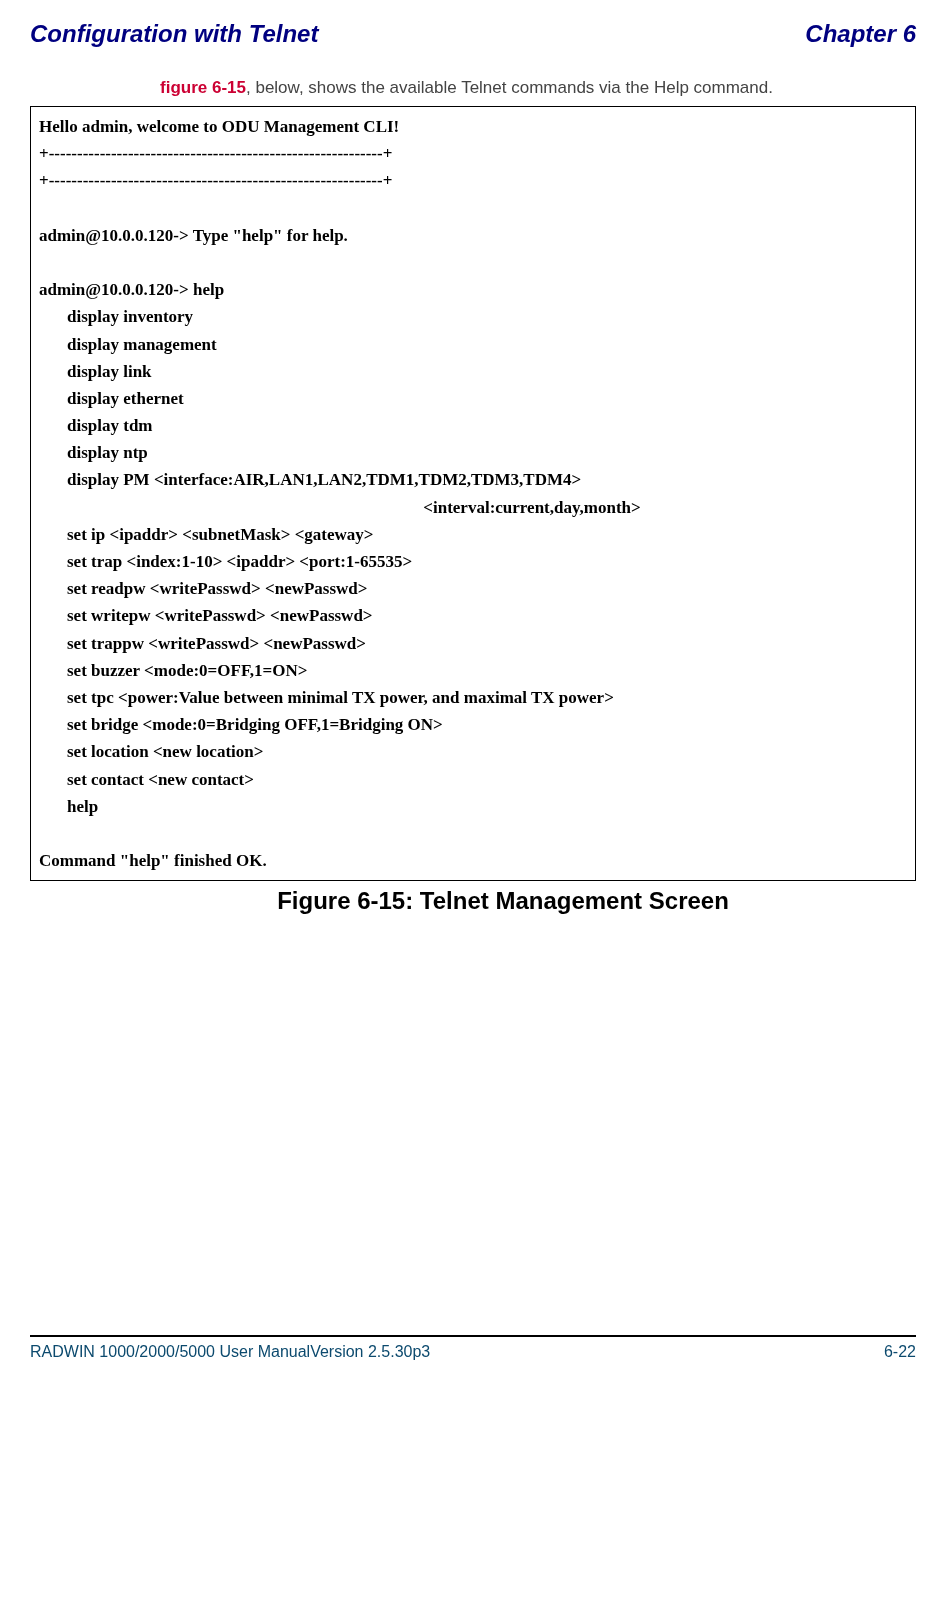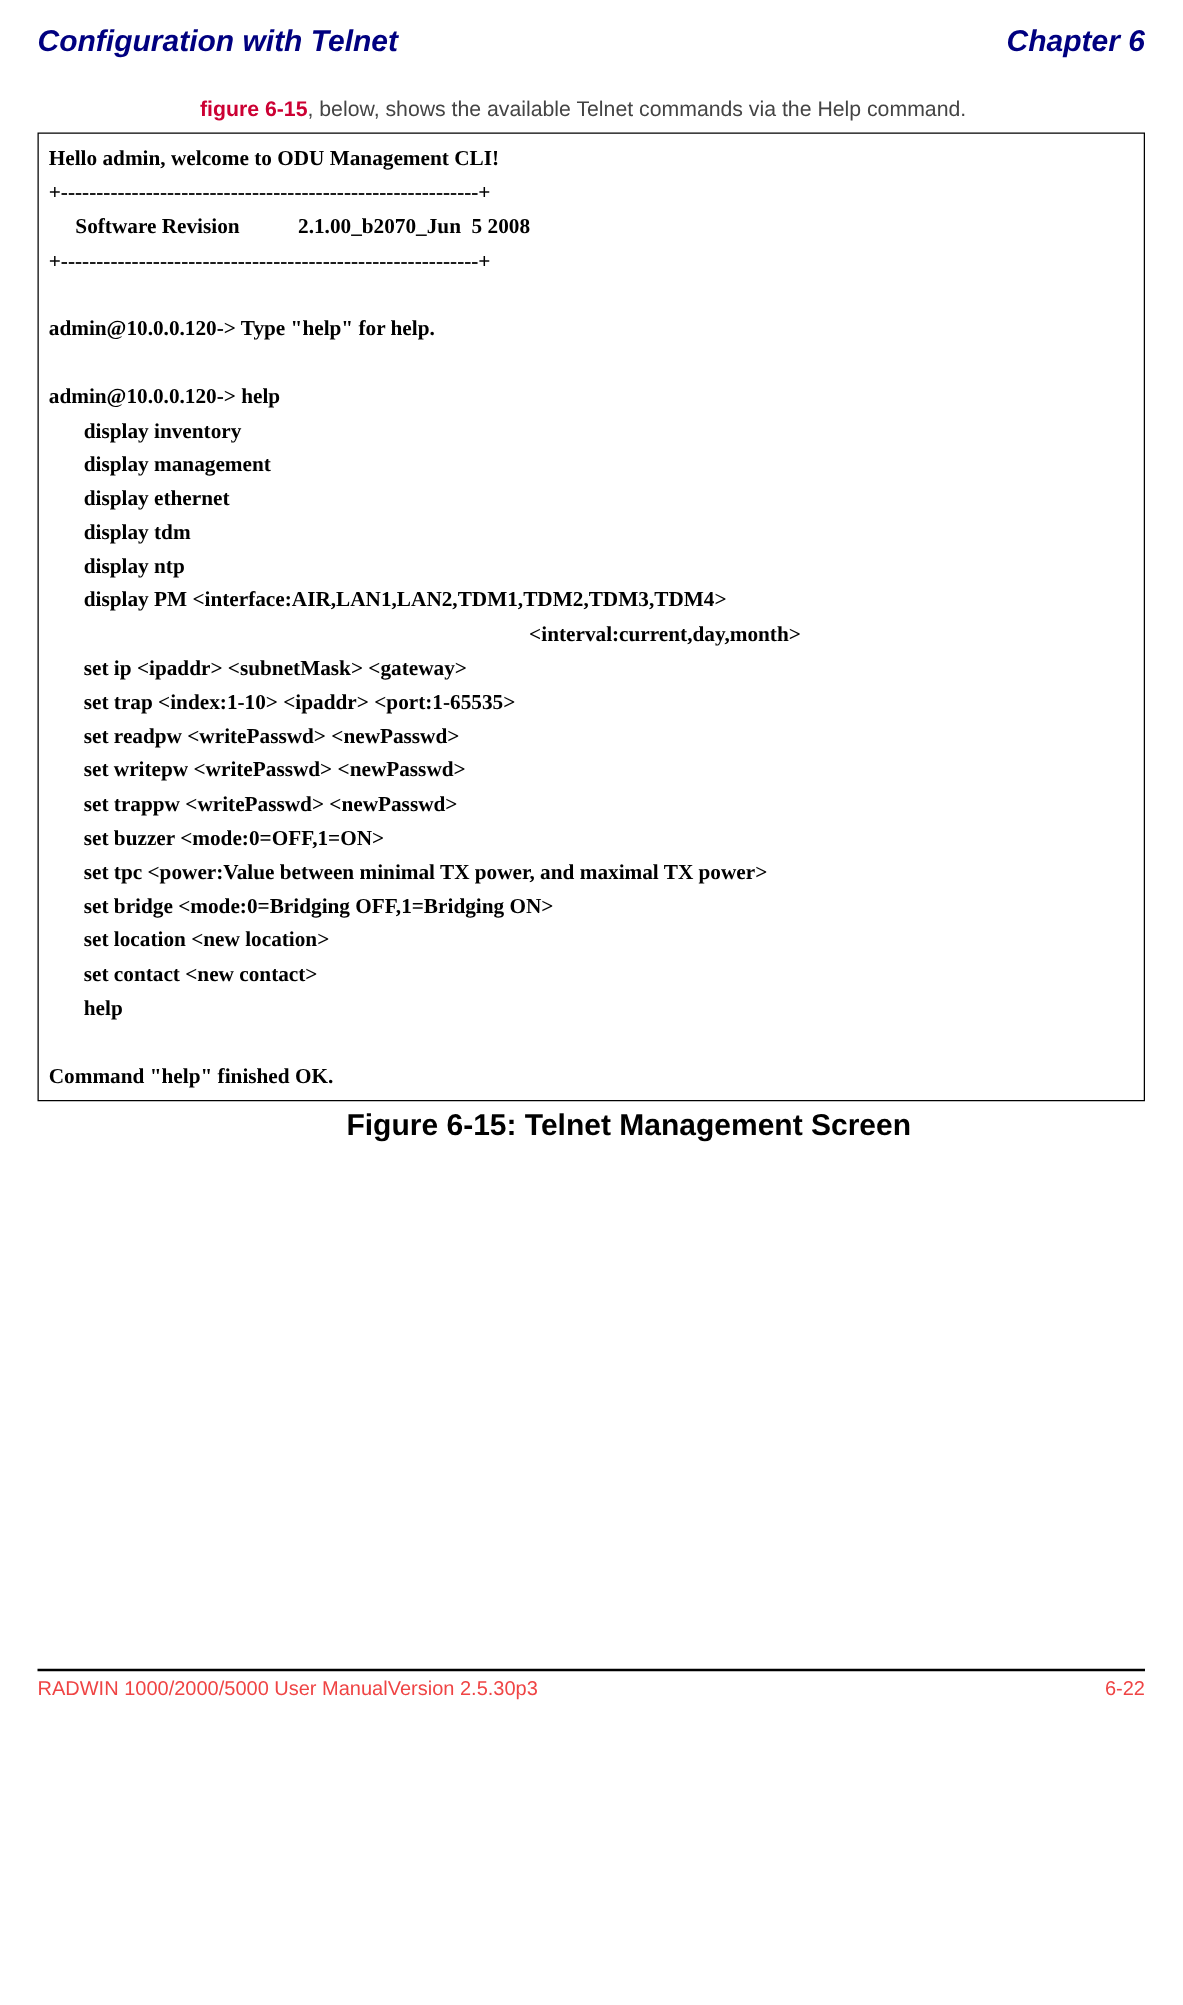--- a/index.html
+++ b/index.html
@@ -48,46 +48,46 @@
     margin-top: 6px;
     margin-left: 60px;
   }
   .footer {
     margin-top: 420px;
     border-top: 2px solid #000;
     padding-top: 6px;
     display: flex;
     justify-content: space-between;
     font-size: 16px;
-    color: #ef4444;
+    color: #0c4a6e;
   }
 </style>
 </head>
 <body>
 
 <div class="header-row">
   <span>Configuration with Telnet</span>
   <span>Chapter 6</span>
 </div>
 
 <div class="intro">
   <span class="figref">figure 6-15</span><span>, below, shows the available Telnet commands via the Help command.</span>
 </div>
 
 <div class="cli-box">
   <div class="cli-line">Hello admin, welcome to ODU Management CLI!</div>
   <div class="cli-line">+-----------------------------------------------------------+</div>
-  <div class="cli-line">     Software Revision           2.1.00_b2070_Jun  5 2008</div>
   <div class="cli-line">+-----------------------------------------------------------+</div>
   <div class="cli-line">&nbsp;</div>
   <div class="cli-line">admin@10.0.0.120-&gt; Type "help" for help.</div>
   <div class="cli-line">&nbsp;</div>
   <div class="cli-line">admin@10.0.0.120-&gt; help</div>
   <div class="cli-line indent1">display inventory</div>
   <div class="cli-line indent1">display management</div>
+  <div class="cli-line indent1">display link</div>
   <div class="cli-line indent1">display ethernet</div>
   <div class="cli-line indent1">display tdm</div>
   <div class="cli-line indent1">display ntp</div>
   <div class="cli-line indent1">display PM &lt;interface:AIR,LAN1,LAN2,TDM1,TDM2,TDM3,TDM4&gt;</div>
   <div class="cli-line indent2">&lt;interval:current,day,month&gt;</div>
   <div class="cli-line indent1">set ip &lt;ipaddr&gt; &lt;subnetMask&gt; &lt;gateway&gt;</div>
   <div class="cli-line indent1">set trap &lt;index:1-10&gt; &lt;ipaddr&gt; &lt;port:1-65535&gt;</div>
   <div class="cli-line indent1">set readpw &lt;writePasswd&gt; &lt;newPasswd&gt;</div>
   <div class="cli-line indent1">set writepw &lt;writePasswd&gt; &lt;newPasswd&gt;</div>
   <div class="cli-line indent1">set trappw &lt;writePasswd&gt; &lt;newPasswd&gt;</div>

